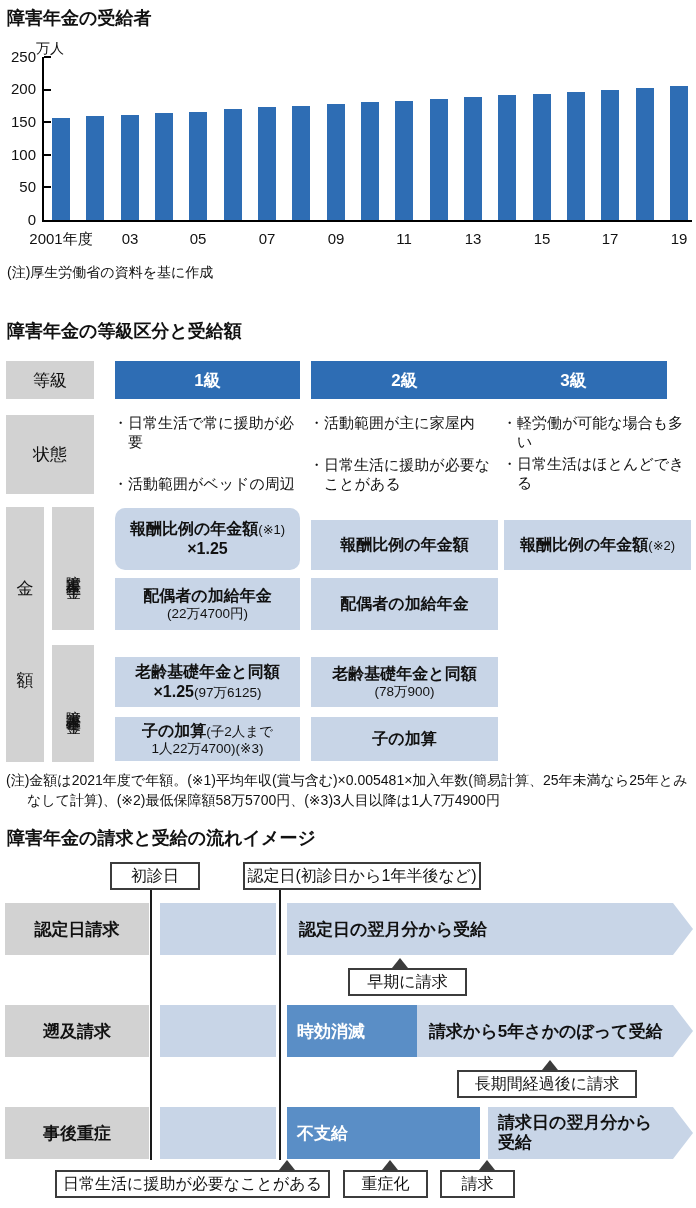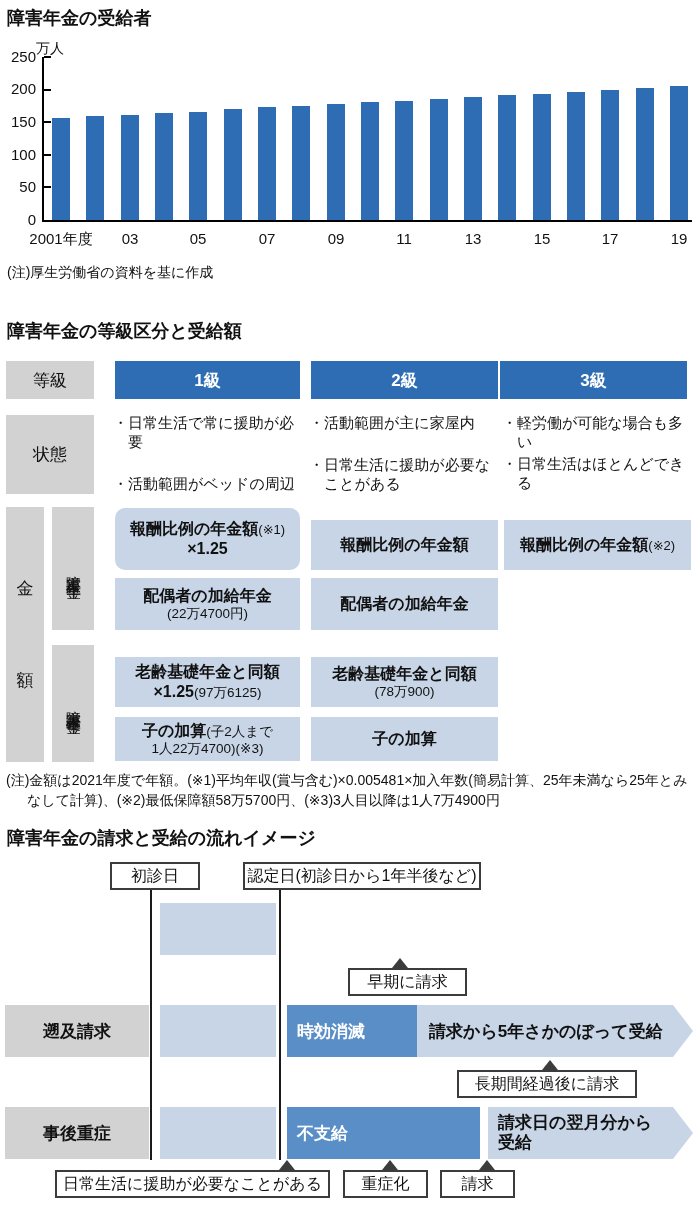--- a/index.html
+++ b/index.html
@@ -50,21 +50,21 @@
 
   
   #table-wrap{position:absolute;left:0;top:349px;width:644px;height:460px;margin-top:12px;}
   .graybox{background:#d2d2d2;display:flex;align-items:center;justify-content:center;
            position:absolute;font-size:17px;box-sizing:border-box;}
   .hdrcol{position:absolute;top:0;height:38px;background:#2e6db4;color:#fff;
           font-weight:bold;font-size:17px;display:flex;align-items:center;justify-content:center;}
   #hdr-label{left:6px;top:0;width:88px;height:38px;}
   #hdr1{left:115px;width:185px;}
   #hdr2{left:311px;width:187px;}
-  #hdr3{left:500px;width:187px;}
+  #hdr3{left:480px;width:187px;}
   #status-label{left:6px;top:54px;width:88px;height:79px;}
   .status-col{position:absolute;top:52px;width:192px;font-size:15px;line-height:19px;}
   #status1{left:113px;}
   #status2{left:309px;}
   #status3{left:502px;}
   .status-item{padding-left:15px;text-indent:-15px;}
   .status-item + .status-item{margin-top:23px;}
   #status3 .status-item + .status-item{margin-top:3px;}
   #kingaku-box{left:6px;top:146px;width:38px;height:255px;flex-direction:column;
                justify-content:space-evenly;}
@@ -255,21 +255,23 @@
 </div>
 
 <div class="sec-title" id="title3">障害年金の請求と受給の流れイメージ</div>
 
 <div id="flow-wrap">
   <div class="marker" id="marker1">初診日</div>
   <div class="marker" id="marker2">認定日(初診日から1年半後など)</div>
   <div class="vline" id="vline1"></div>
   <div class="vline" id="vline2"></div>
 
+  <div class="frow-label" id="r1-label">認定日請求</div>
   <div class="fseg" id="r1-seg"></div>
+  <div class="farrow" id="r1-arrow">認定日の翌月分から受給</div>
   <div class="tri" id="tri1"></div>
   <div class="callout" id="co-early">早期に請求</div>
 
   <div class="frow-label" id="r2-label">遡及請求</div>
   <div class="fseg" id="r2-seg"></div>
   <div class="fdark" id="r2-dark">時効消滅</div>
   <div class="farrow" id="r2-arrow">請求から5年さかのぼって受給</div>
   <div class="tri" id="tri2"></div>
   <div class="callout" id="co-late">長期間経過後に請求</div>
 

